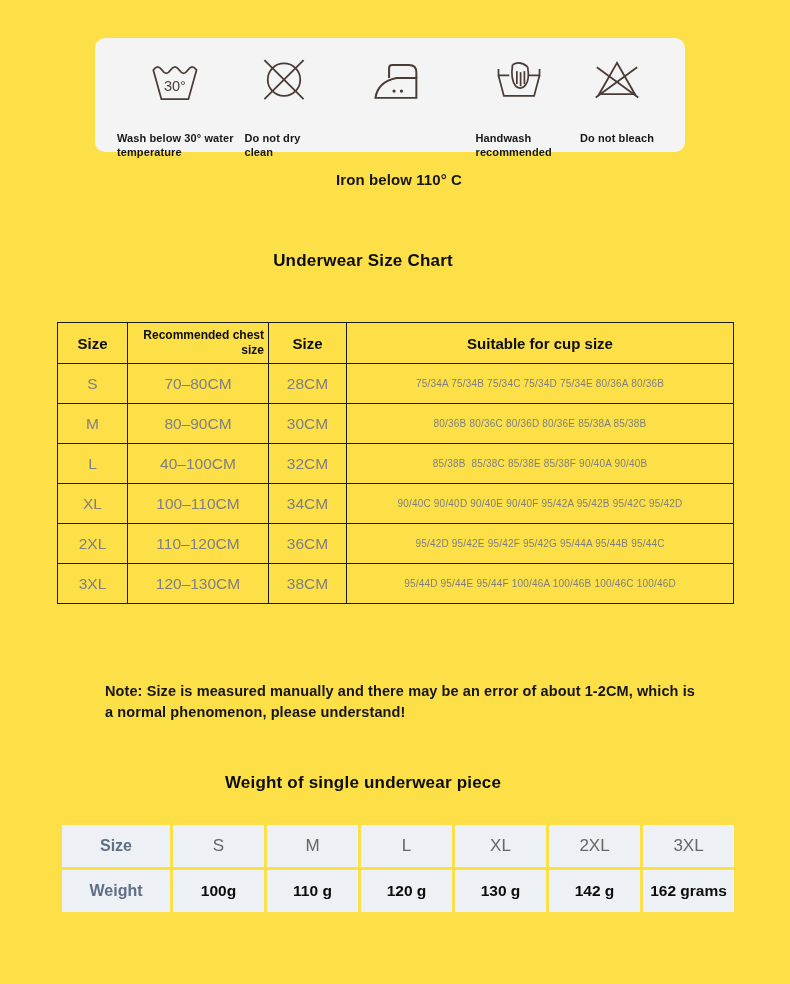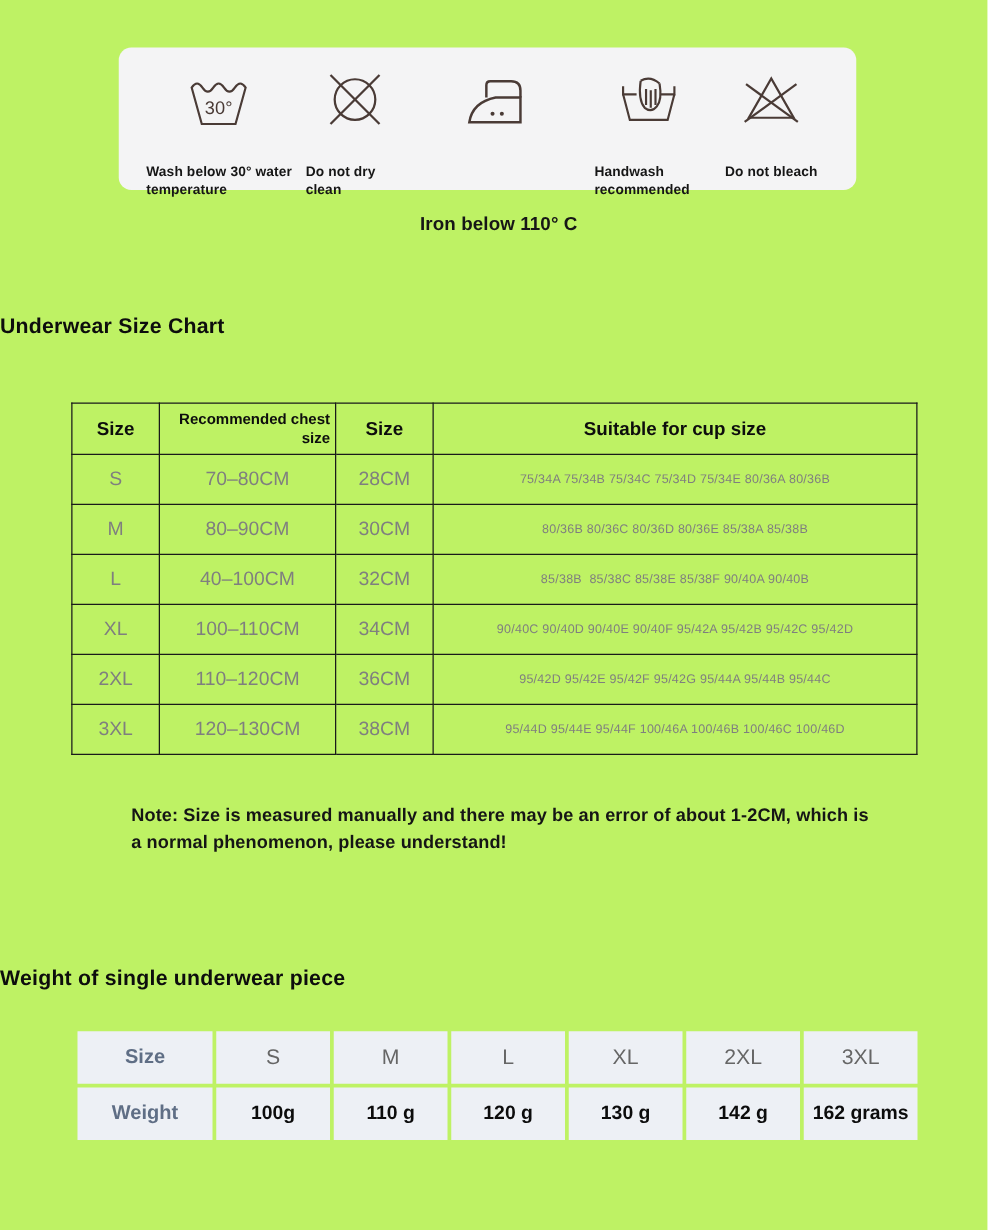--- a/index.html
+++ b/index.html
@@ -7,21 +7,21 @@
     --icon:#4a3b36;
     --table_border:#1a1a1a;
     --table_text:#7f7f7f;
     --weight_cell_bg:#edf0f5;
     --weight_label:#5f6e85;
     --weight_size_text:#666666;
     --text:#111111;
   }
   html,body{margin:0;padding:0;background:#ffffff;}
   body{font-family:"Liberation Sans","DejaVu Sans",sans-serif;color:var(--text);}
-  .page{position:relative;width:790px;height:984px;background:#bef264;overflow:hidden;}
+  .page{position:relative;width:790px;height:984px;background:#fde047;overflow:hidden;}
 
   
   .care-panel{
     position:absolute;left:95px;top:38px;width:590px;height:114px;
     background:var(--panel_bg);border-radius:10px;
     display:flex;justify-content:space-between;align-items:flex-start;
     padding:14px 22px 0 22px;box-sizing:border-box;
   }
   .care-item{display:flex;flex-direction:column;align-items:center;}
   .care-item .icon-box{height:62px;display:flex;align-items:center;justify-content:center;}
@@ -34,21 +34,21 @@
   .care-item:nth-child(3){width:134px;gap:48px;}
   .care-item:nth-child(4){width:86px;}
   .care-item:nth-child(5){width:92px;}
   .care-label--lg{font-size:15px;white-space:nowrap;text-align:center;margin-top:8px;}
   .care-icon{stroke:var(--icon);fill:none;stroke-width:3.2;}
   .care-icon text{stroke:none;fill:var(--icon);}
   .care-icon .dot{fill:var(--icon);stroke:none;}
 
   
   .section-title{
-    position:absolute;left:0;width:726px;text-align:left;
+    position:absolute;left:0;width:726px;text-align:center;
     font-size:17px;font-weight:700;color:#0d0d0d;letter-spacing:.2px;
   }
   #size-chart-title{top:251px;}
   #weight-title{top:773px;}
 
   .size-table{
     position:absolute;left:57px;top:322px;width:676px;
     border-collapse:collapse;table-layout:fixed;
   }
   .size-table th,.size-table td{
@@ -56,21 +56,21 @@
     text-align:center;vertical-align:middle;padding:0 4px;box-sizing:border-box;
   }
   .size-table th{height:41px;font-size:15px;font-weight:700;color:#0d0d0d;}
   .size-table th.small-head{font-size:12px;text-align:right;padding-left:12px;line-height:1.25;}
   .size-table td{height:40px;font-size:15.5px;color:var(--table_text);font-weight:400;}
   .size-table td.cup-col{font-size:10px;white-space:pre-wrap;letter-spacing:.2px;}
   .col-w0{width:70px;} .col-w1{width:141px;} .col-w2{width:78px;} .col-w3{width:387px;}
 
   
   .note{
-    position:absolute;left:105px;top:643px;width:600px;
+    position:absolute;left:105px;top:681px;width:600px;
     font-size:14.5px;font-weight:700;color:#151515;line-height:1.45;letter-spacing:.1px;
   }
 
   
   .weight-grid{
     position:absolute;left:62px;top:825px;width:672px;
     display:grid;grid-template-columns:108px repeat(6,1fr);
     grid-auto-rows:42px;gap:3px;
   }
   .weight-cell{

